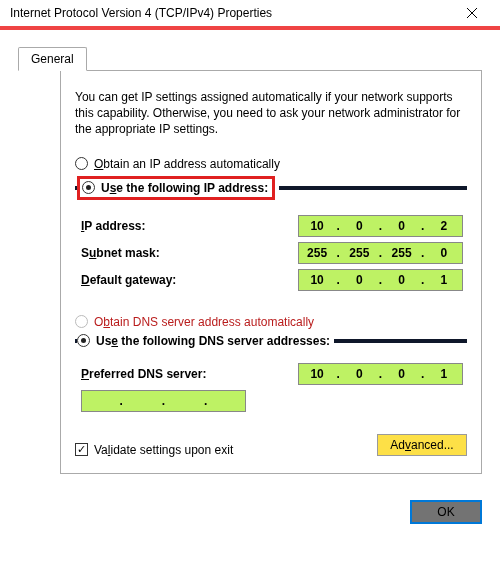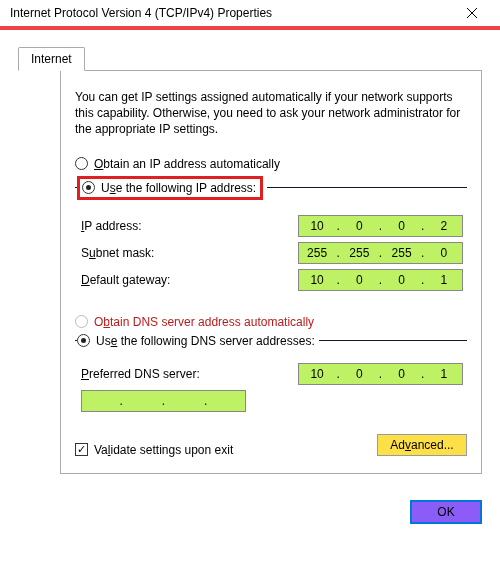--- a/index.html
+++ b/index.html
@@ -76,23 +76,24 @@
   }
   .highlight {
     display: inline-flex;
     border: 3px solid #e02020;
     padding: 2px 4px 2px 2px;
     align-items: center;
     gap: 6px;
   }
   fieldset.subfields {
     border: none;
-    border-top: 1px solid #0f172a;
+    border-top: 4px solid #0f172a;
     margin: 2px 0 14px 0;
     padding: 10px 4px 2px 6px;
+    font-weight: bold;
   }
   fieldset.subfields legend {
     padding: 0 4px 0 0;
     margin-left: -4px;
   }
   .frow {
     display: flex;
     align-items: center;
     margin: 5px 0;
     gap: 8px;
@@ -143,41 +144,41 @@
   }
   .btn.small { padding: 3px 10px; min-width: 90px; }
   .dialog-buttons {
     display: flex;
     justify-content: flex-end;
     gap: 8px;
     padding: 12px 18px 0 18px;
   }
   .btn.primary {
     border: 2px solid #0078d7;
-    background: #8b5cf6;
+    background: #737373;
     padding: 3px 13px;
   }
   .u { text-decoration: underline; }
 </style>
 </head>
 <body>
 
 <div class="titlebar">
   <span class="title">Internet Protocol Version 4 (TCP/IPv4) Properties</span>
   <div class="close">
     <svg viewBox="0 0 10 10">
       <line x1="0" y1="0" x2="10" y2="10" stroke="#000" stroke-width="1"></line>
       <line x1="10" y1="0" x2="0" y2="10" stroke="#000" stroke-width="1"></line>
     </svg>
   </div>
 </div>
 
 <div class="content">
   <div class="tabbar">
-    <div class="tab">Internet</div>
+    <div class="tab">General</div>
   </div>
   <div class="panel">
 
     <p class="intro">You can get IP settings assigned automatically if your network supports this capability. Otherwise, you need to ask your network administrator for the appropriate IP settings.</p>
 
     <div class="group">
       <div class="radio-row">
         <span class="radio-outer"></span>
         <span><span class="u">O</span>btain an IP address automatically</span>
       </div>

